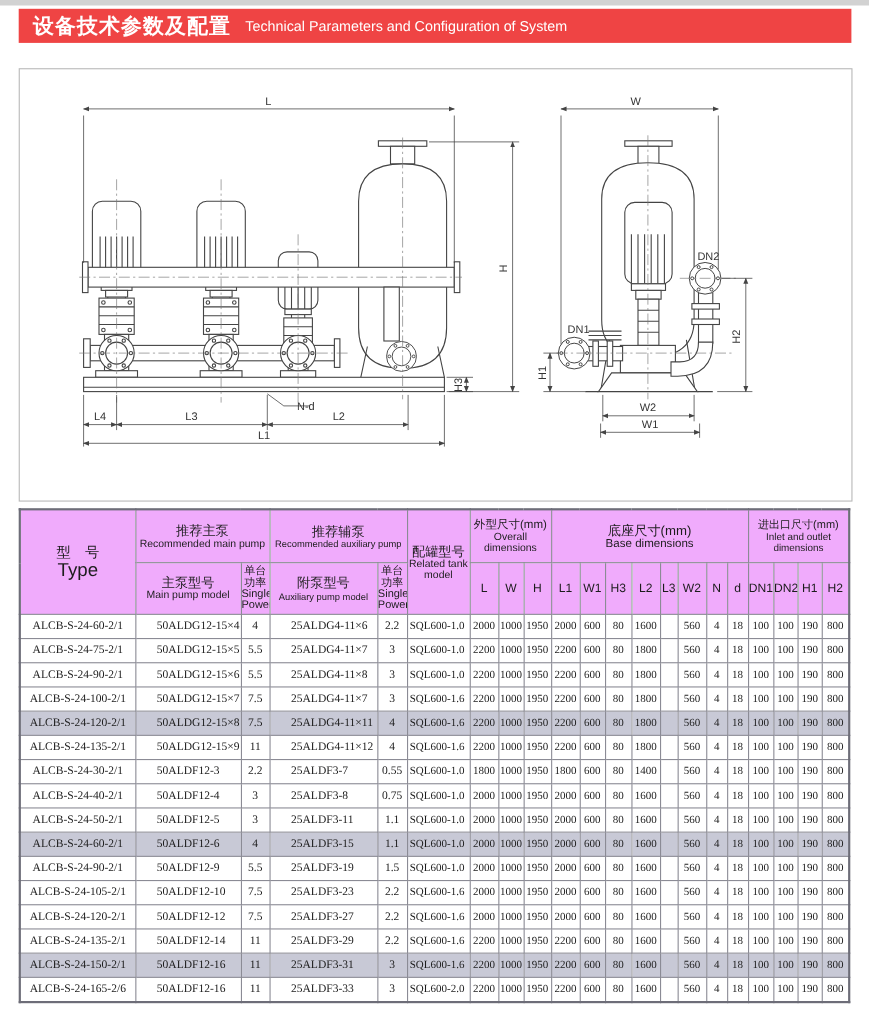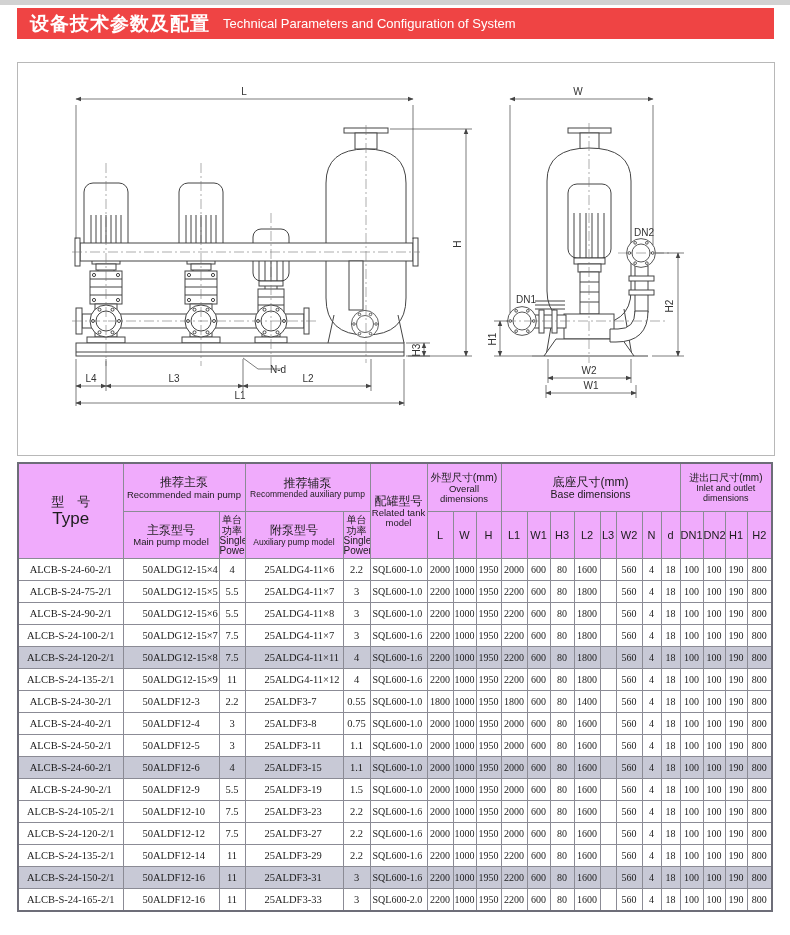--- a/index.html
+++ b/index.html
@@ -629,21 +629,21 @@
     <td class="c-dim"></td>
     <td class="c-dim">560</td>
     <td class="c-dim">4</td>
     <td class="c-dim">18</td>
     <td class="c-dim">100</td>
     <td class="c-dim">100</td>
     <td class="c-dim">190</td>
     <td class="c-dim">800</td>
   </tr>
       <tr>
-    <td class="c-type">ALCB-S-24-165-2/1</td>
+    <td class="c-type">ALCB-S-24-165-2/6</td>
     <td class="c-main">50ALDF12-16</td>
     <td class="c-num">11</td>
     <td class="c-aux">25ALDF3-33</td>
     <td class="c-num">3</td>
     <td class="c-tank">SQL600-2.0</td>
     <td class="c-dim">2200</td>
     <td class="c-dim">1000</td>
     <td class="c-dim">1950</td>
     <td class="c-dim">2200</td>
     <td class="c-dim">600</td>

